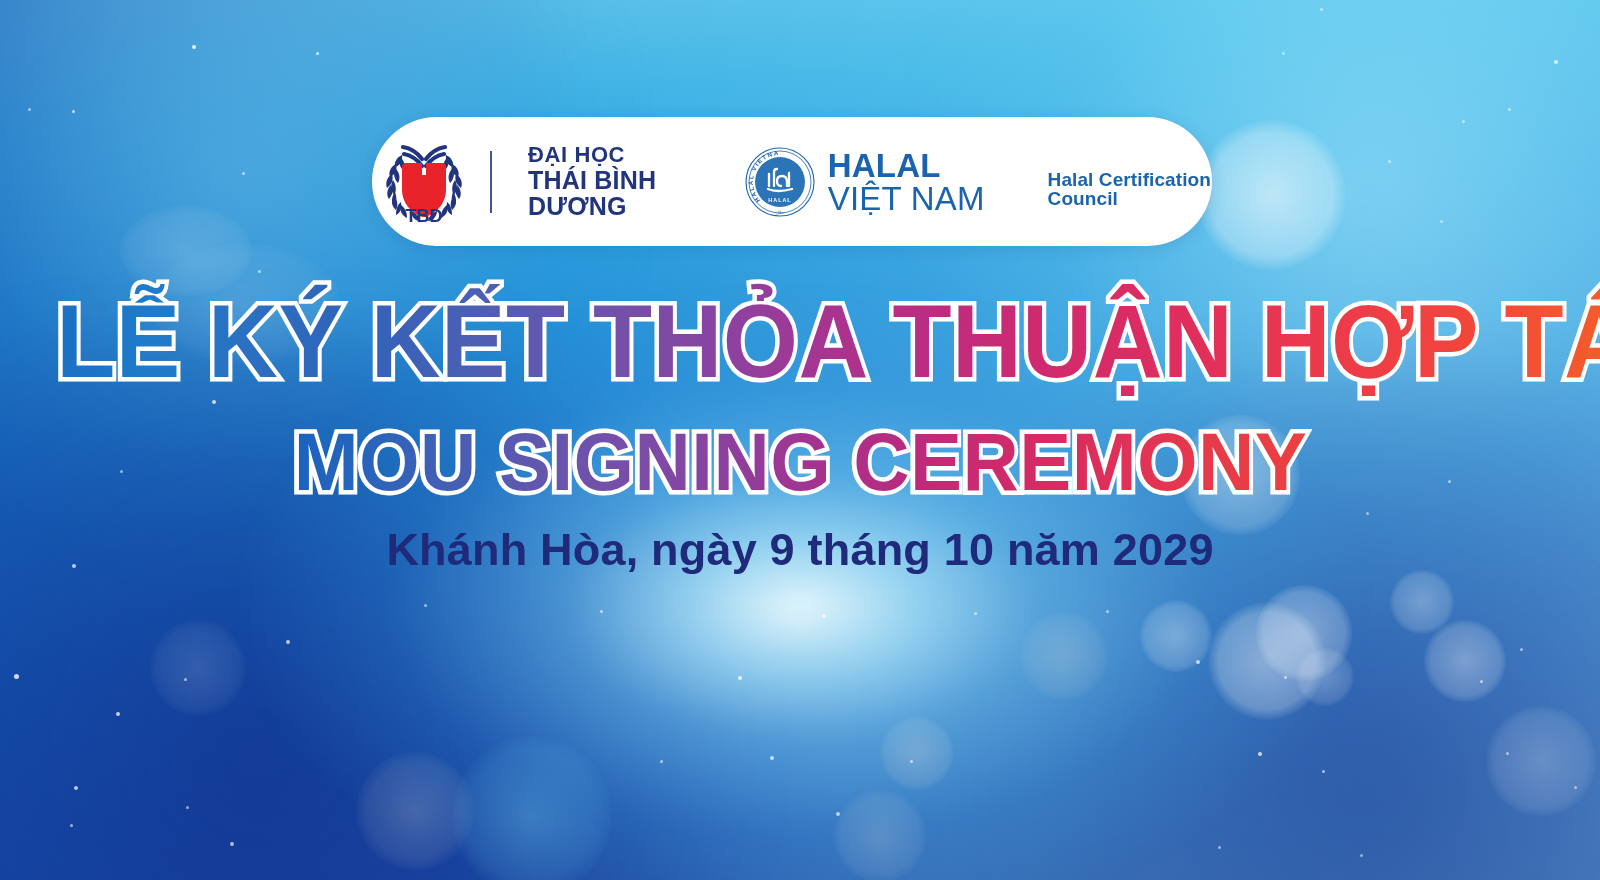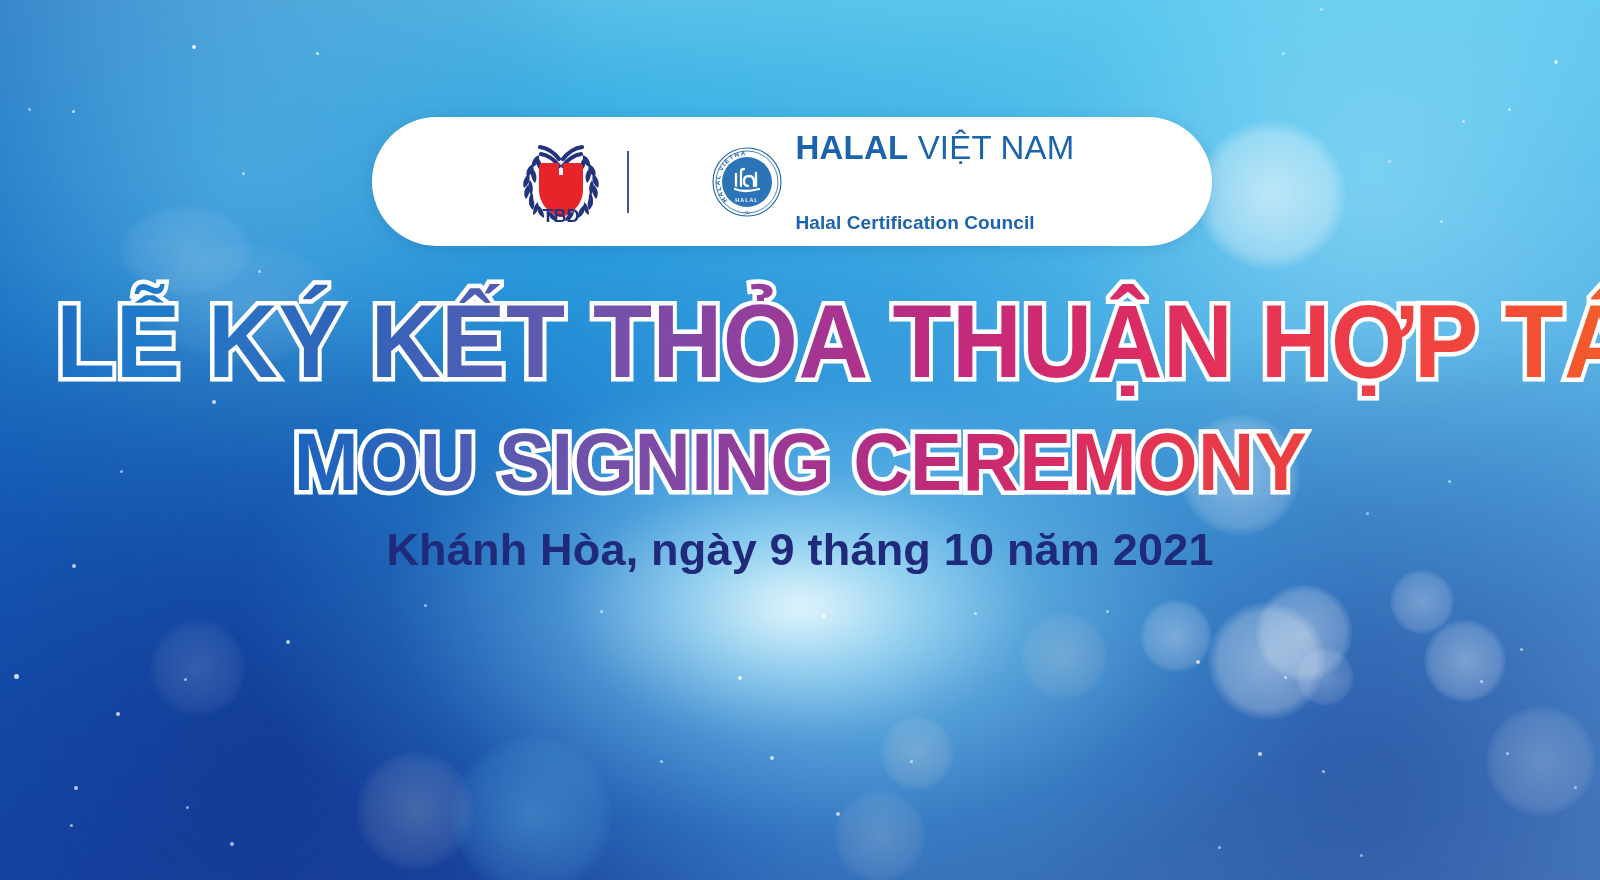--- a/index.html
+++ b/index.html
@@ -125,21 +125,21 @@
     font-weight: 800;
     letter-spacing: 0.2px;
   }
   .logo-right {
     display: flex;
     align-items: center;
     gap: 12px;
     padding-left: 60px;
   }
   .halal-seal { width: 72px; height: 72px; display: block; flex: none; }
-  .halal-words { display: flex; flex-direction: column; line-height: 1.0; gap: 28px; }
+  .halal-words { display: flex; flex-direction: row; line-height: 1.0; gap: 28px; }
   .halal-line1 {
     font-size: 33px;
     color: #1b63ad;
     letter-spacing: 0.2px;
     font-weight: 400;
   }
   .halal-line1 b { font-weight: 700; }
   .halal-line2 {
     font-size: 19px;
     color: #1b63ad;
@@ -339,20 +339,24 @@
           <path d="M54 27C60 19 66 16 72 15"></path>
         </g>
 
         <path d="M34 24h16v12h4V24h16c3 0 4 2 4 5v22c0 12-8 22-20 27h-4C38 73 30 63 30 51V29c0-3 1-5 4-5z" fill="#e8232a"></path>
 
         <text x="52" y="83" text-anchor="middle" font-family="Liberation Sans, sans-serif" font-size="18" font-weight="700" fill="#23347e">TBD</text>
       </svg>
 
       <div class="pill-divider"></div>
 
+      <div class="uni-words">
+        <div class="uni-line1">ĐẠI HỌC</div>
+        <div class="uni-line2">THÁI BÌNH DƯƠNG</div>
+      </div>
     </div>
 
     <div class="logo-right">
       <svg class="halal-seal" viewBox="0 0 72 72" aria-hidden="true">
         <circle cx="36" cy="36" r="34" fill="none" stroke="#1b63ad" stroke-width="1.1"></circle>
         <circle cx="36" cy="36" r="31" fill="none" stroke="#1b63ad" stroke-width="0.8"></circle>
         <circle cx="36" cy="36" r="25" fill="#2b74b8"></circle>
         <path id="ringpath" d="M36 9 a27 27 0 0 1 0 54 a27 27 0 0 1 0 -54" fill="none"></path>
         <text font-family="Liberation Sans, sans-serif" font-size="6.2" fill="#1b63ad" font-weight="700" letter-spacing="1.4">
           <textPath href="#ringpath" startOffset="63%">HALAL VIETNAM</textPath>
@@ -377,15 +381,15 @@
 
   <div class="headline-wrap">
     <div class="headline headline-main">
       <span class="hl-outline">LỄ KÝ KẾT THỎA THUẬN HỢP TÁC</span><span class="hl-fill grad-main" style="left: 0px; top: 0px; width: 1773px;">LỄ KÝ KẾT THỎA THUẬN HỢP TÁC</span>
     </div>
     <div class="headline headline-sub">
       <span class="hl-outline">MOU SIGNING CEREMONY</span><span class="hl-fill grad-sub" style="left: 267px; top: 0px; width: 1067px;">MOU SIGNING CEREMONY</span>
     </div>
   </div>
 
-  <div class="headline-date">Khánh Hòa, ngày 9 tháng 10 năm 2021</div>
+  <div class="headline-date">Khánh Hòa, ngày 9 tháng 10 năm 2029</div>
 
 </div>
 
 </body></html>

